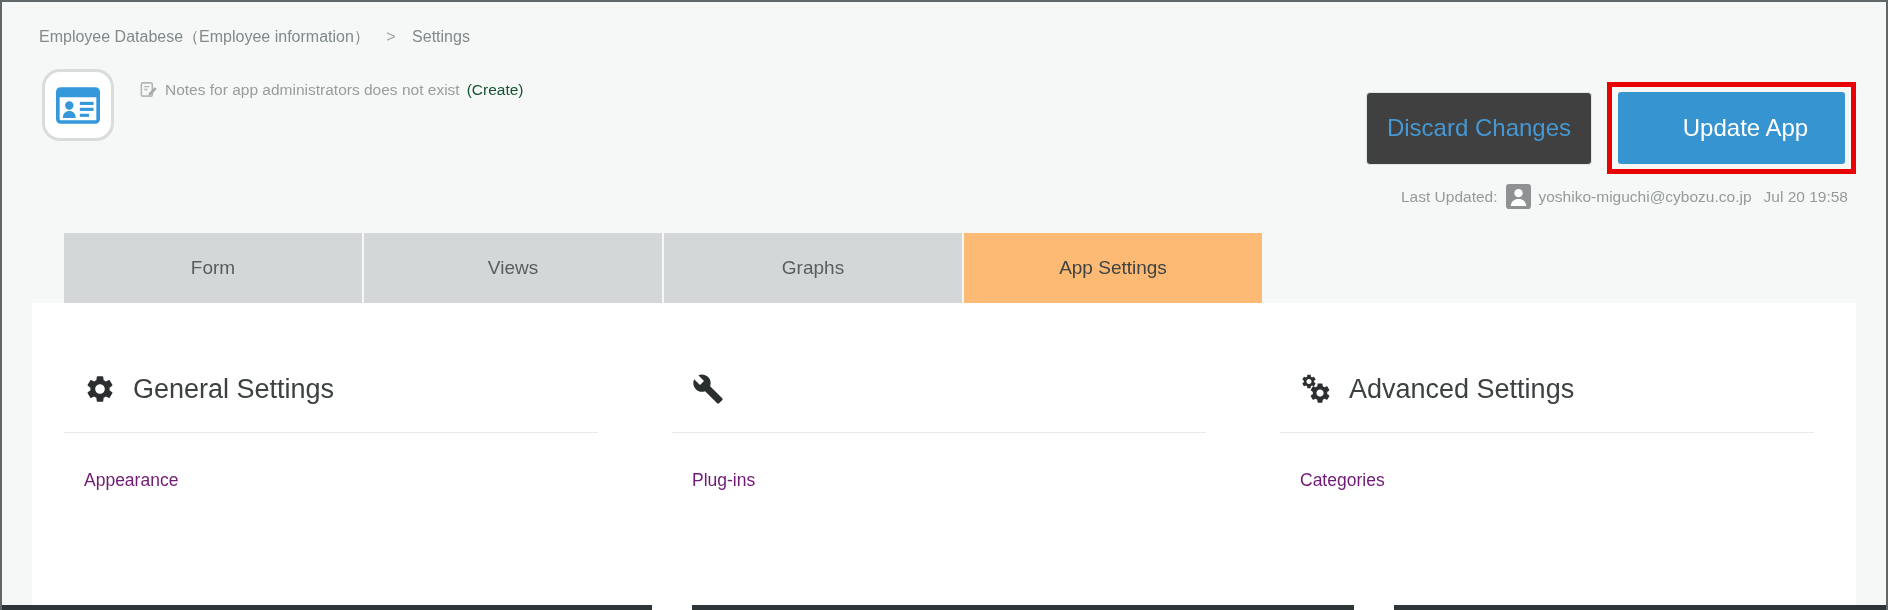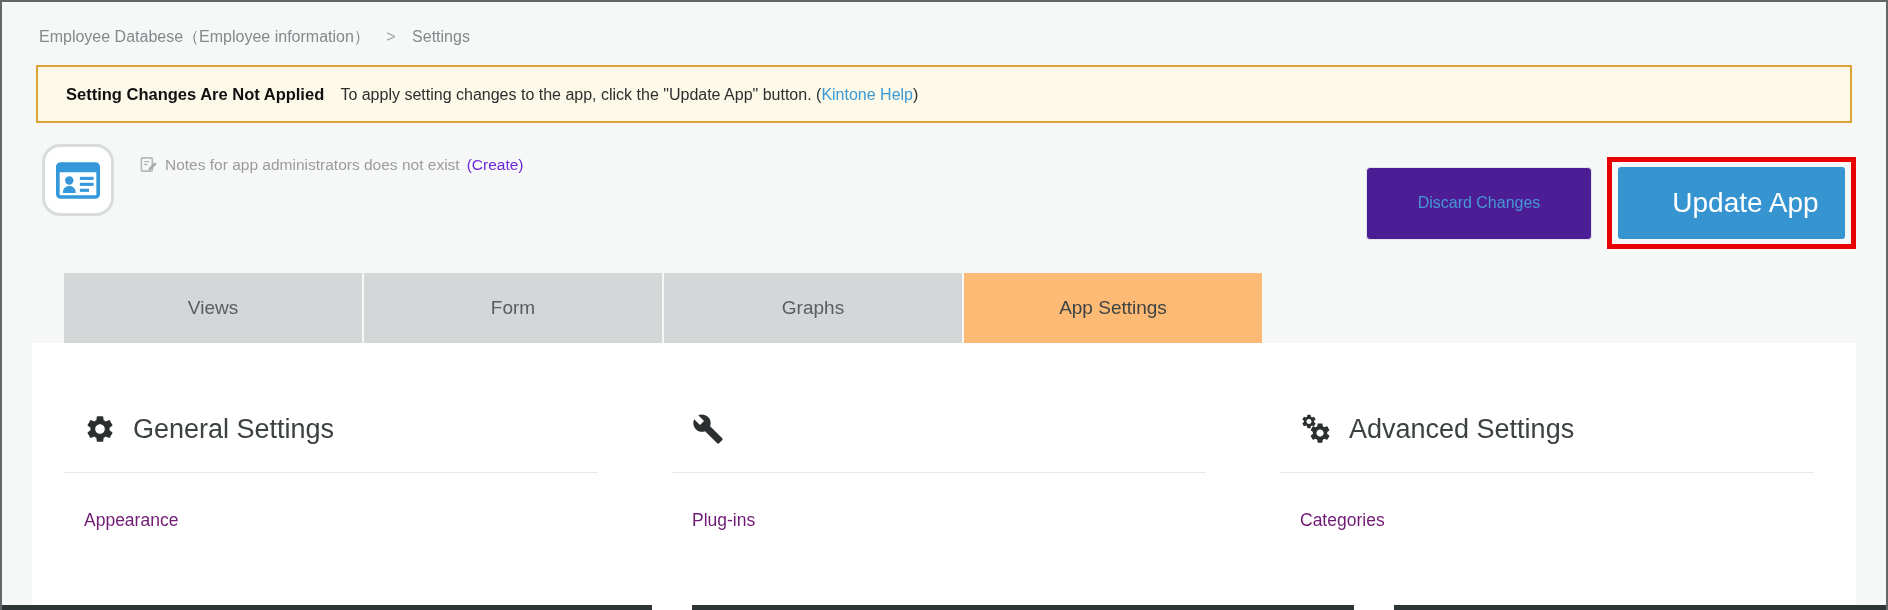--- a/index.html
+++ b/index.html
@@ -28,33 +28,33 @@
     width:72px; height:72px; border-radius:18px; background:#fff;
     border:3px solid #d8dcdc; display:flex; align-items:center; justify-content:center;
     flex:none;
   }
   .title-block { margin-left:25px; flex:1; min-width:0; }
   .app-title {
     margin:0; font-size:33px; font-weight:400; color:#2e2e2e;
     white-space:nowrap; overflow:hidden;
   }
   .notes-row { margin-top:11px; font-size:15.5px; color:#9b9b9b; display:flex; align-items:center; gap:7px; }
-  .notes-row a { color:#6d28d9; text-decoration:none; cursor:pointer; }
+  .notes-row a { color:#14532d; text-decoration:none; cursor:pointer; }
   
   .header-right { display:flex; flex-direction:column; align-items:flex-end; flex:none; }
   .button-row { display:flex; align-items:center; margin-top:13px; }
   .btn-discard {
-    width:226px; height:73px; background:#4c1d95; border:1px solid #e2e6e6;
-    border-radius:4px; color:#4598d4; font-size:16px; cursor:pointer;
+    width:226px; height:73px; background:#404040; border:1px solid #e2e6e6;
+    border-radius:4px; color:#4598d4; font-size:24px; cursor:pointer;
     font-family:"Liberation Sans", sans-serif;
   }
   .red-annotation { border:5px solid #e90202; padding:5px 6px; margin-left:15px; }
   .btn-update {
     width:227px; height:72px; background:#3694d1; border:0; border-radius:3px;
-    color:#ffffff; font-size:28px; cursor:pointer;
+    color:#ffffff; font-size:24px; cursor:pointer;
     font-family:"Liberation Sans", sans-serif;
     padding-left:34px;
   }
   .last-updated { margin-top:10px; margin-right:8px; font-size:15.5px; color:#949a9a; display:flex; align-items:center; gap:8px; }
   .last-updated a { color:#949a9a; text-decoration:none; cursor:pointer; }
   .avatar { width:25px; height:25px; display:inline-flex; }
   .lu-time { margin-left:4px; }
   
   .tabs { display:flex; margin:24px 0 0 62px; height:70px; flex:none; }
   .tab {
@@ -81,25 +81,20 @@
 <body>
 
 <div class="frame">
 
   <div class="breadcrumb">
     <a>Employee Databese（Employee information）</a>
     <span class="crumb-sep">&gt;</span>
     <span>Settings</span>
   </div>
 
-  <div class="banner">
-    <strong>Setting Changes Are Not Applied</strong>
-    <span>To apply setting changes to the app, click the "Update App" button.</span>
-    <span>(</span><a>Kintone Help</a><span>)</span>
-  </div>
 
   <div class="app-header">
     <div class="app-icon">
       <svg width="44" height="37" viewBox="0 0 48 40">
         <rect x="2" y="2" width="44" height="36" rx="3" fill="none" stroke="#3498db" stroke-width="4"></rect>
         <rect x="3" y="3" width="42" height="8" fill="#3498db"></rect>
         <circle cx="14.5" cy="20" r="4.6" fill="#3498db"></circle>
         <path d="M7.5 33.5c0-5.2 3.1-7.6 7-7.6s7 2.4 7 7.6z" fill="#3498db"></path>
         <rect x="26" y="16" width="15" height="3.4" fill="#3498db"></rect>
         <rect x="26" y="22.5" width="15" height="3.4" fill="#3498db"></rect>
@@ -117,26 +112,38 @@
         <a>(Create)</a>
       </div>
     </div>
     <div class="header-right">
       <div class="button-row">
         <button class="btn-discard">Discard Changes</button>
         <div class="red-annotation">
           <button class="btn-update">Update App</button>
         </div>
       </div>
+      <div class="last-updated">
+        <span>Last Updated:</span>
+        <span class="avatar">
+          <svg width="25" height="25" viewBox="0 0 24 24">
+            <rect width="24" height="24" rx="3" fill="#8f9192"></rect>
+            <circle cx="12" cy="8.8" r="4" fill="#fff"></circle>
+            <path d="M4.5 21c.6-4.6 3.6-6.6 7.5-6.6s6.9 2 7.5 6.6z" fill="#fff"></path>
+          </svg>
+        </span>
+        <a>yoshiko-miguchi@cybozu.co.jp</a>
+        <span class="lu-time">Jul 20 19:58</span>
+      </div>
     </div>
   </div>
 
   <div class="tabs">
+    <div class="tab">Form</div>
     <div class="tab">Views</div>
-    <div class="tab">Form</div>
     <div class="tab">Graphs</div>
     <div class="tab active">App Settings</div>
   </div>
 
   <div class="panel">
 
     <div class="col">
       <div class="sec-head">
         <span class="sec-icon">
           <svg viewBox="0 0 24 24">

